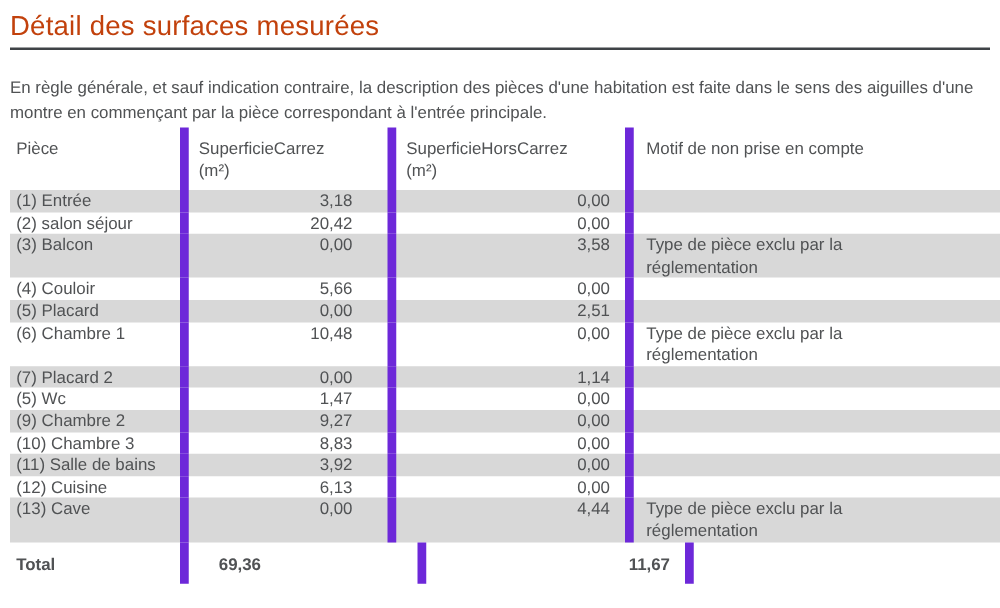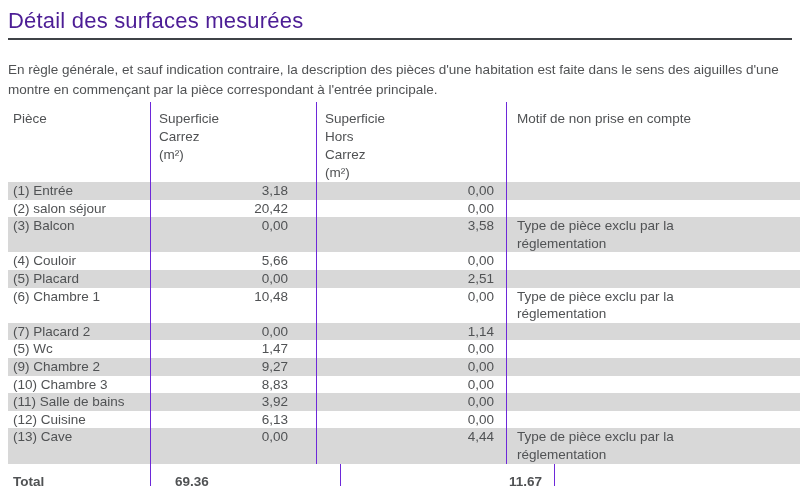--- a/index.html
+++ b/index.html
@@ -8,21 +8,21 @@
     background: #ffffff;
     font-family: "Liberation Sans", sans-serif;
     color: #505254;
     overflow: hidden;
   }
   .page { padding: 8px 0 0 8px; }
 
   .title {
     font-size: 22px;
     font-weight: 400;
-    color: #4c1d95;
+    color: #c2410c;
     letter-spacing: 0.2px;
   }
   .title-rule {
     width: 784px;
     height: 0;
     border-bottom: 2px solid #3f4347;
     margin-top: 4px;
   }
   .intro {
     margin-top: 20px;
@@ -30,30 +30,28 @@
     font-size: 13.5px;
     line-height: 20px;
   }
 
   .table { margin-top: 2px; width: 792px; }
   .row {
     display: grid;
     grid-template-columns: 143px 166px 190px 293px;
   }
   .cell { line-height: 17.6px; font-size: 13.5px; }
-  .c1, .c2, .c3 { border-right: 1px solid #6d28d9; }
+  .c1, .c2, .c3 { border-right: 7px solid #6d28d9; }
 
   
   .header-row .cell { min-height: 50px; padding-top: 8px; line-height: 18px; }
   .header-row .c1 { padding-left: 5px; }
   .hcell .jline {
     display: flex;
-    justify-content: space-between;
     padding: 0 9px 0 8px;
-    flex-direction: column;
   }
   .hcell .unit { padding-left: 8px; }
   .header-row .c4 { padding-left: 10px; }
 
   
   .body-rows .row:nth-child(odd) { background: #d8d8d8; }
   .body-rows .c1 { padding-left: 5px; }
   .body-rows .c2, .body-rows .c3 { text-align: right; }
   .body-rows .c2 { padding-right: 28px; }
   .body-rows .c3 { padding-right: 12px; }

